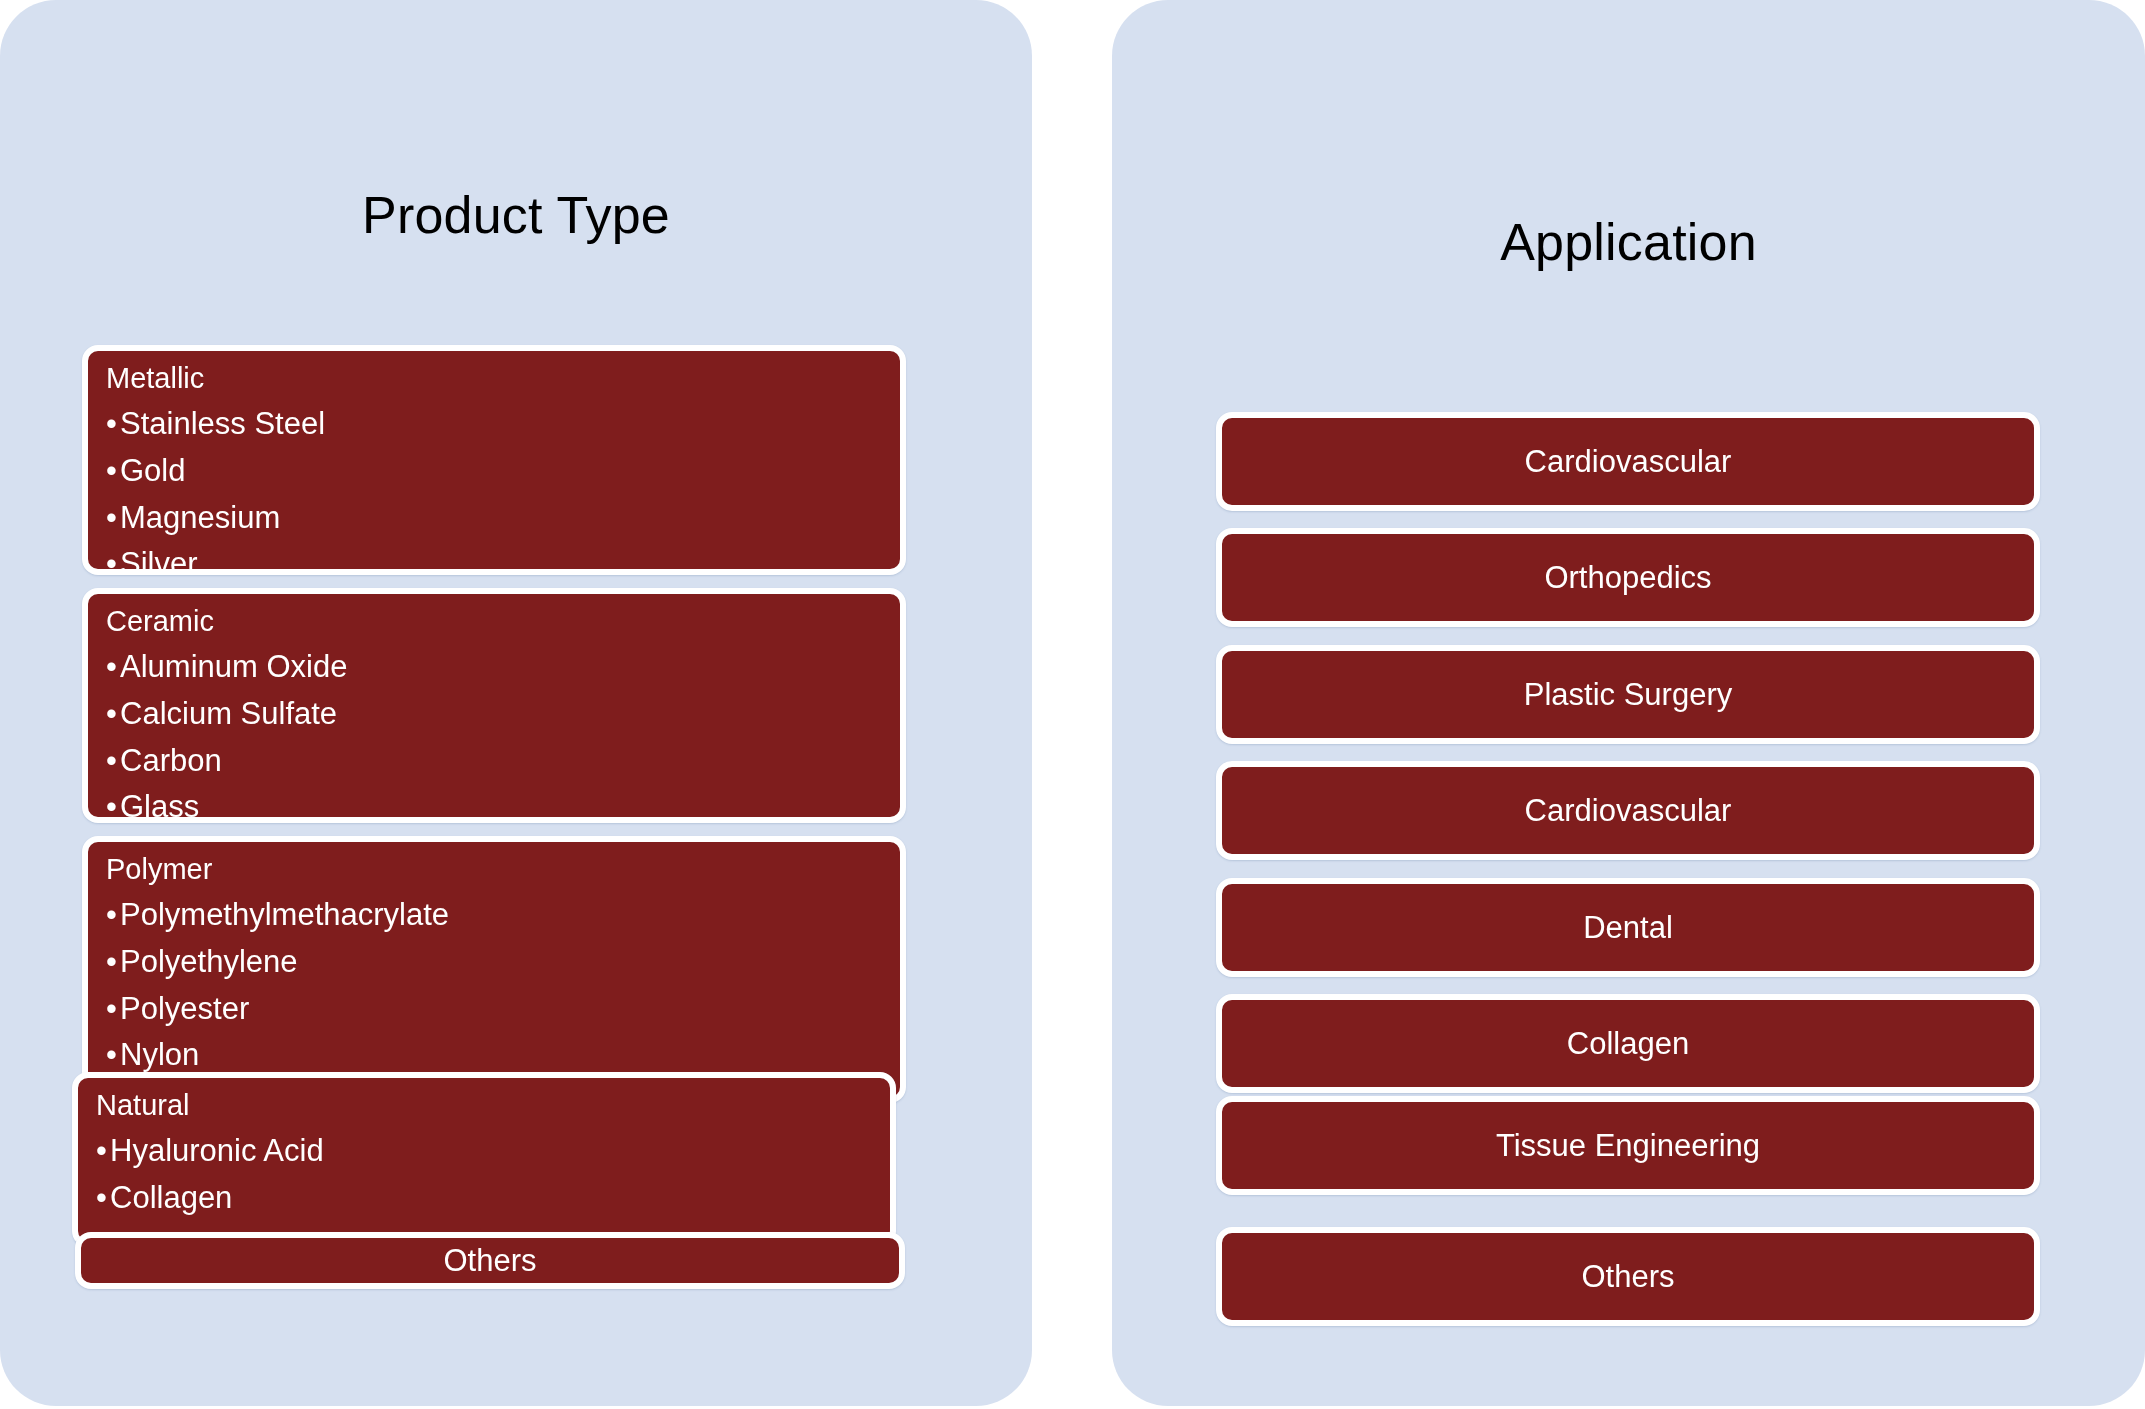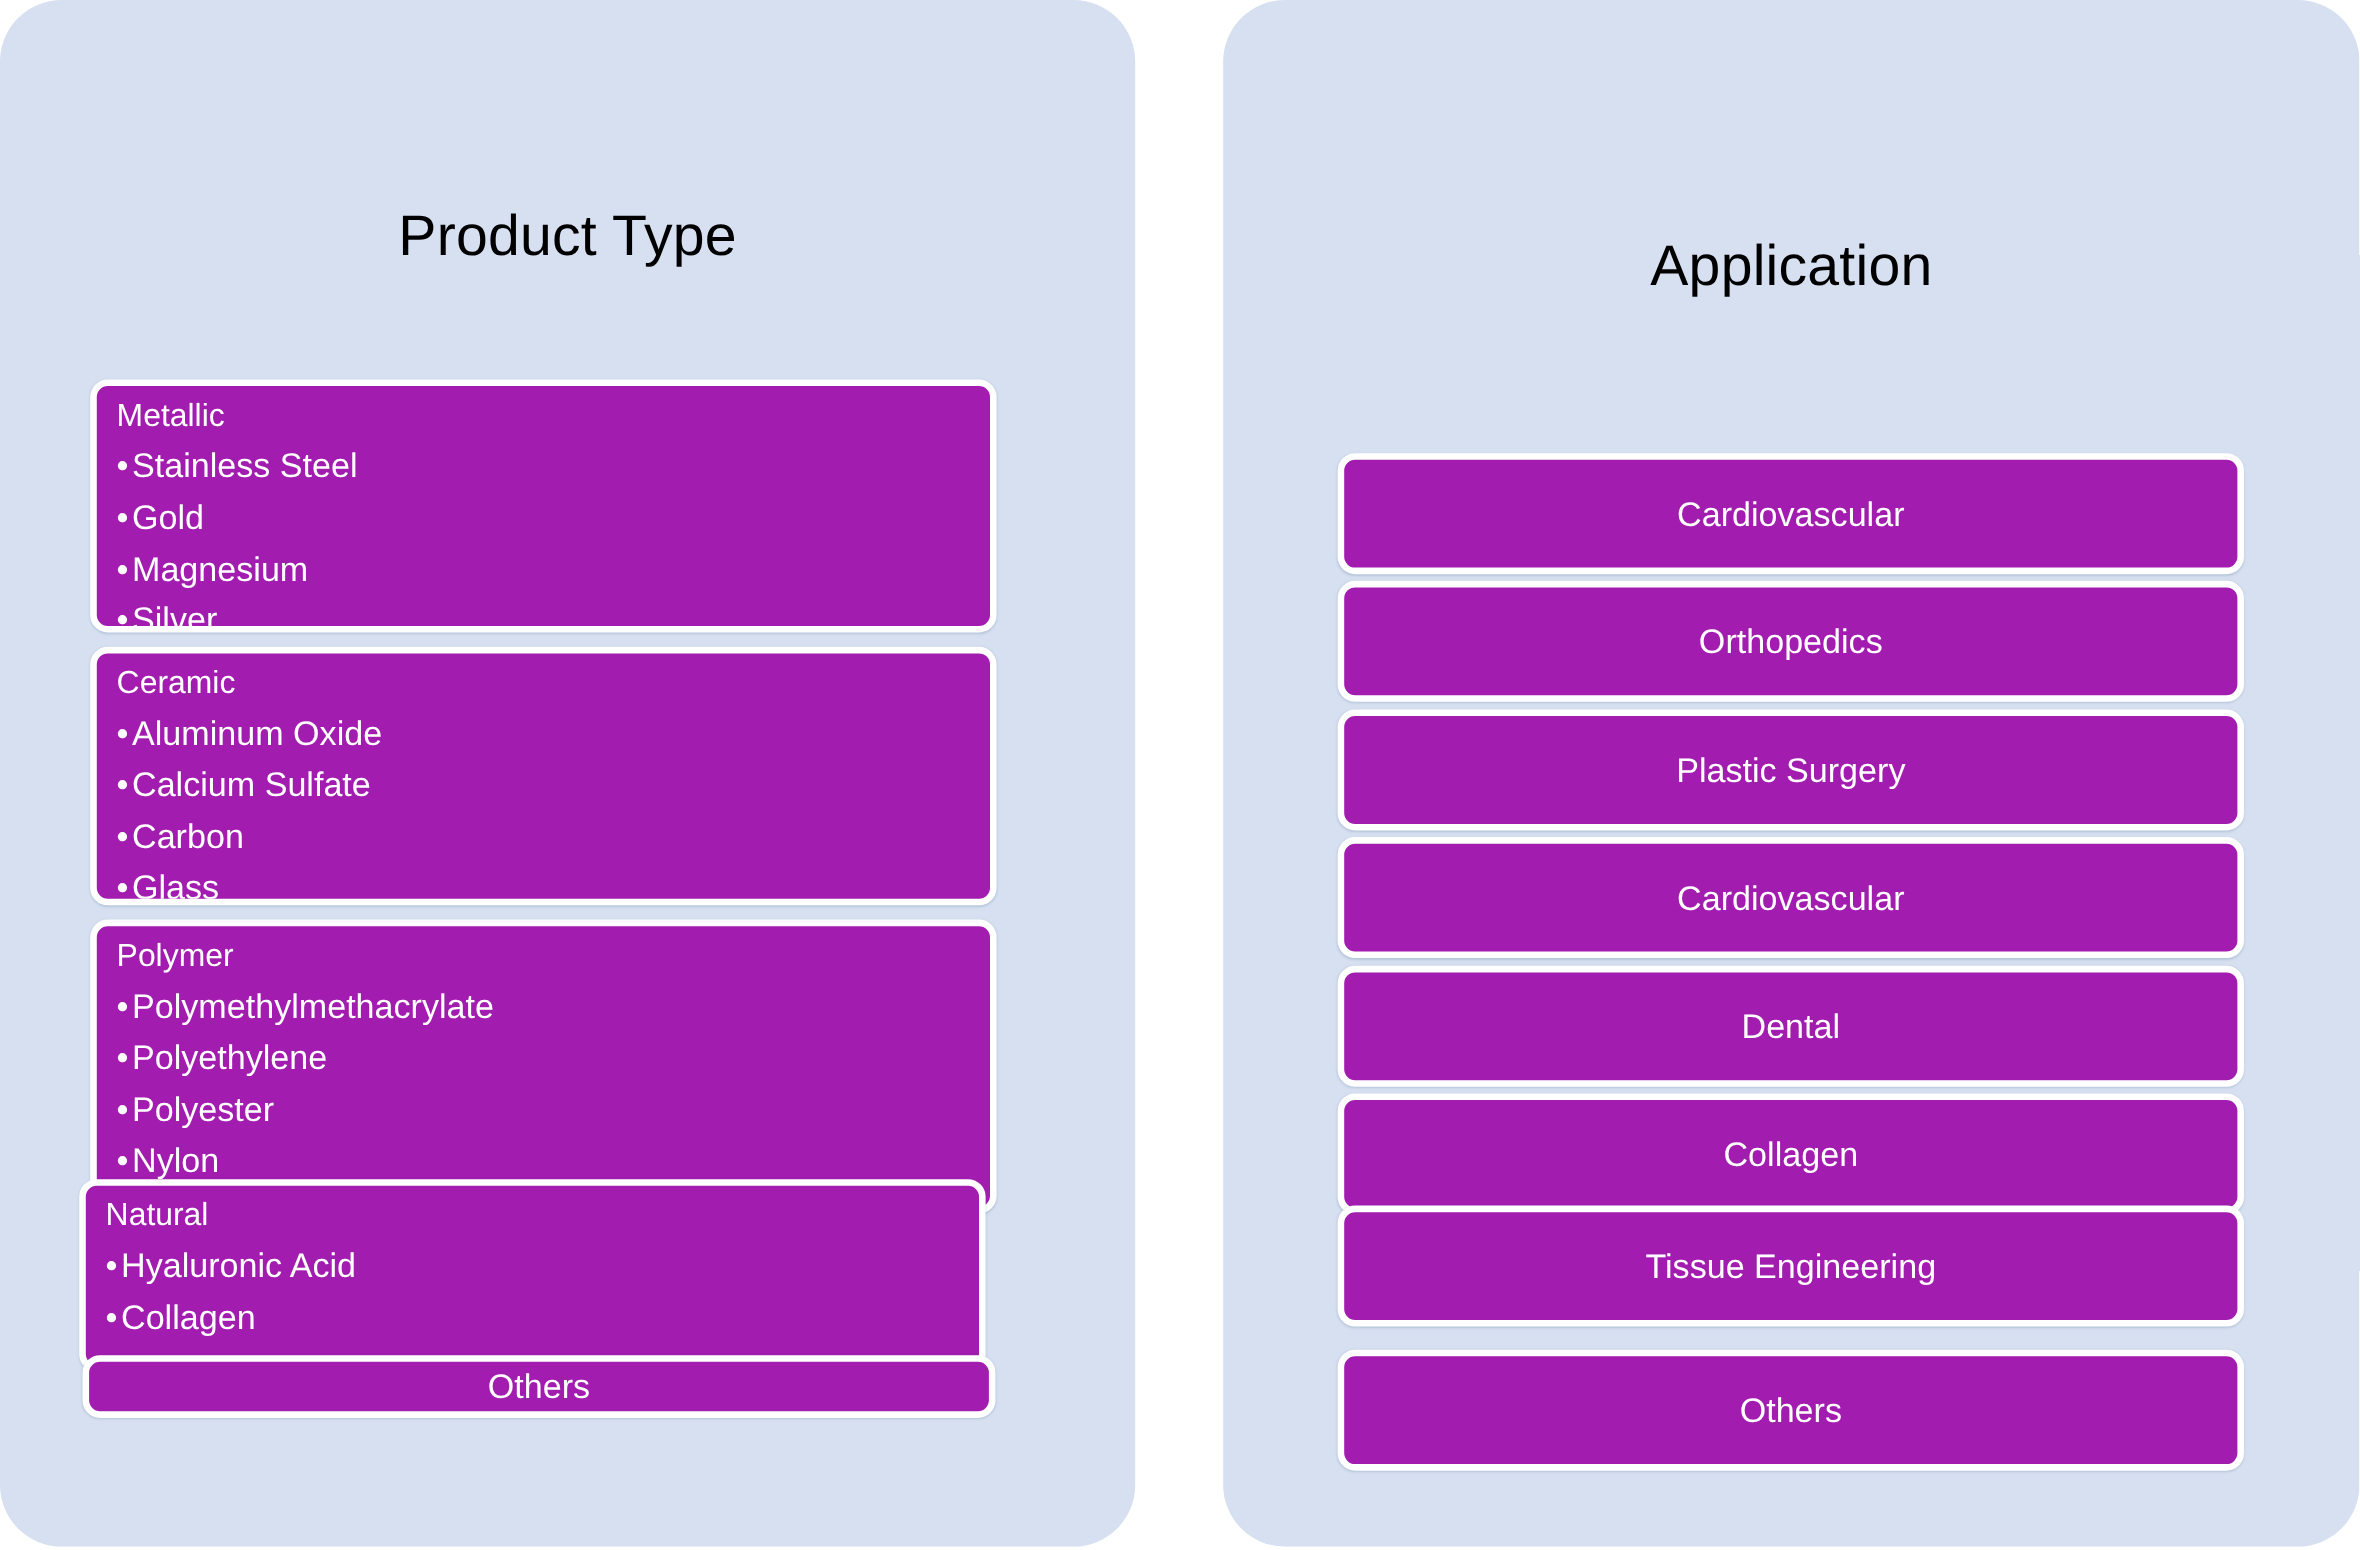--- a/index.html
+++ b/index.html
@@ -50,21 +50,21 @@
     letter-spacing: 0.2px;
     line-height: 1;
     white-space: nowrap;
   }
   #panel-product-type .panel-title { top: 173px; margin-top: 16px; }
   #panel-application  .panel-title { top: 173px; }
 
   
   .card {
     position: absolute;
-    background: #a21caf;
+    background: #7f1d1d;
     border: 6px solid #ffffff;
     border-radius: 16px;
     box-sizing: border-box;
     box-shadow: 0 1px 2px rgba(90,120,160,0.25);
     color: #ffffff;
     overflow: hidden;
   }
 
   
   .cat-card {
@@ -115,21 +115,21 @@
   #card-others-product .bar-label {
     font-size: 31px;
     line-height: 1;
     color: #ffffff;
   }
 
   
   .app-bar {
     left: 1216px;
     width: 824px;
-    height: 110px;
+    height: 99px;
     display: flex;
     align-items: center;
     justify-content: center;
   }
   .app-bar .bar-label {
     font-size: 31px;
     line-height: 1;
     color: #ffffff;
     white-space: nowrap;
   }

